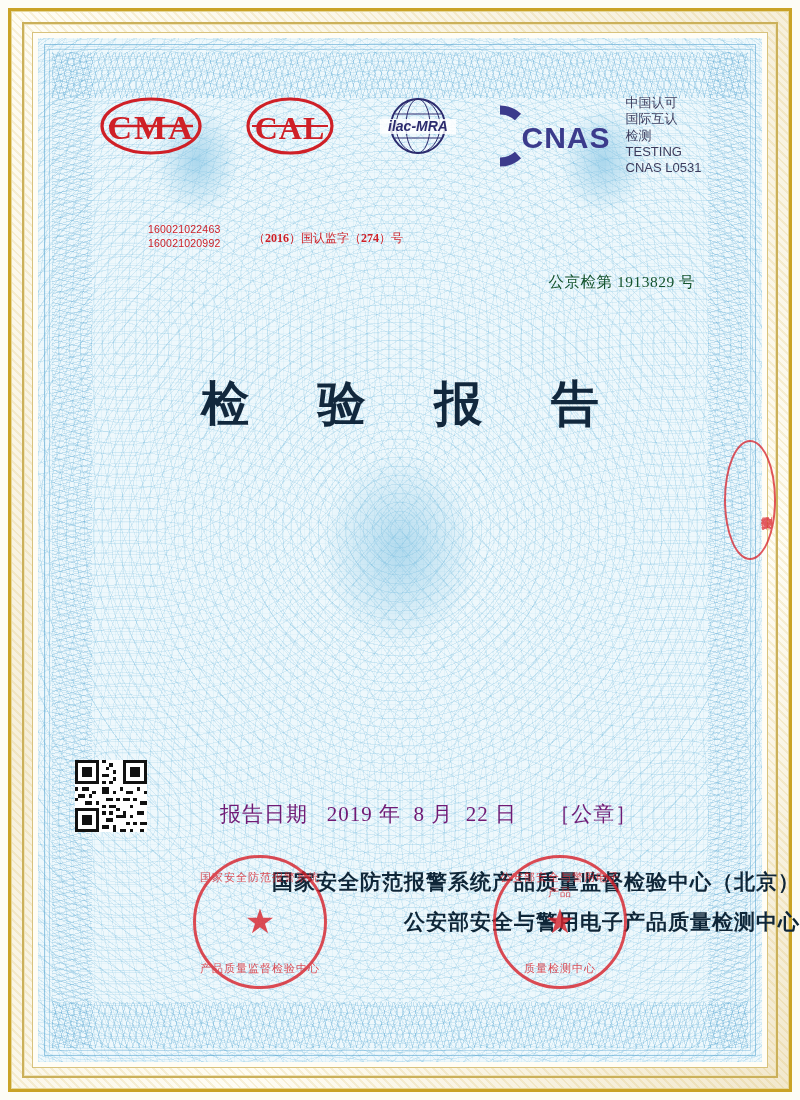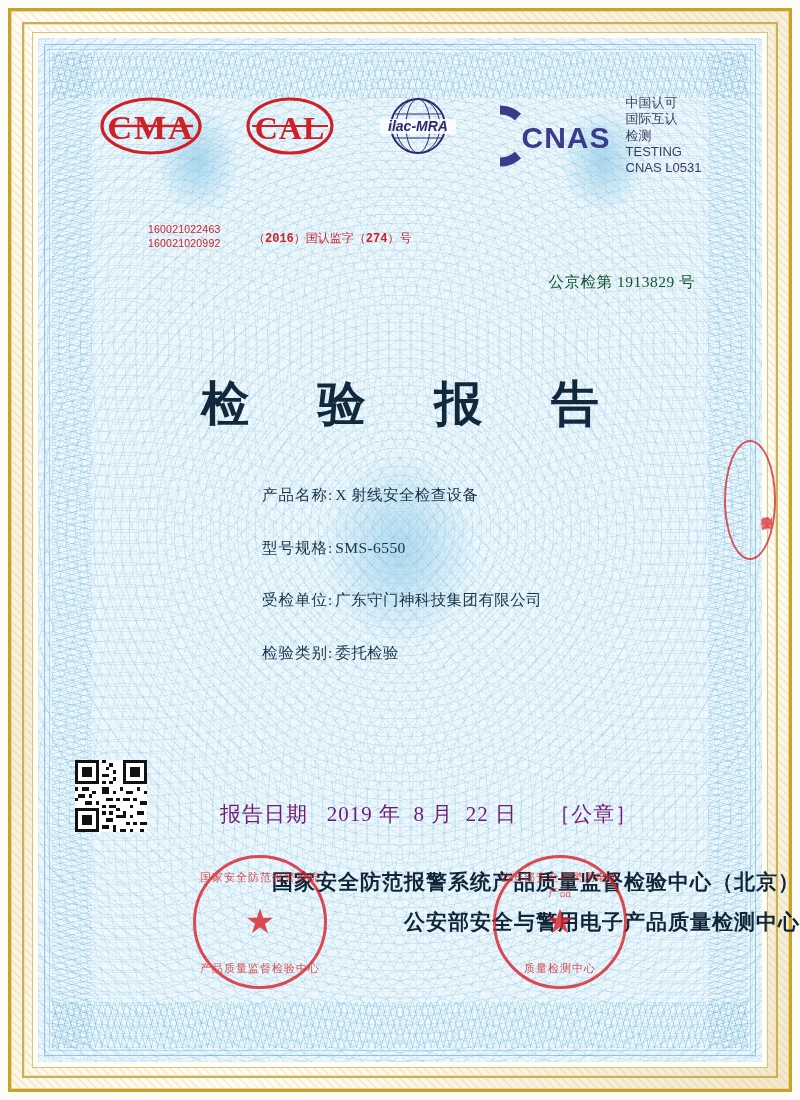--- a/index.html
+++ b/index.html
@@ -123,21 +123,21 @@
     font-family: "Liberation Sans", sans-serif;
     font-size: 10.5px;
     color: #cf2027;
     line-height: 1.35;
     letter-spacing: .2px;
   }
   .cal-code {
     position: absolute;
     left: 253px;
     top: 230px;
-    font-family: Liberation Mono, monospace;
+    font-family: Liberation Serif, serif;
     font-size: 12px;
     color: #cf2027;
     white-space: nowrap;
   }
   .cal-code b { font-weight: bold; }
 
   
   .report-no {
     position: absolute;
     right: 105px;
@@ -346,38 +346,20 @@
     <div>160021022463</div>
     <div>160021020992</div>
   </div>
 
   <div class="cal-code"><span>（</span><b>2016</b><span>）国认监字（</span><b>274</b><span>）号</span></div>
 
   <div class="report-no">公京检第 1913829 号</div>
 
   <div class="title">检 验 报 告</div>
 
-  <div class="fields">
-    <div class="field-row">
-      <span class="field-label">产品名称:</span>
-      <span class="field-value">X 射线安全检查设备</span>
-    </div>
-    <div class="field-row">
-      <span class="field-label">型号规格:</span>
-      <span class="field-value">SMS-6550</span>
-    </div>
-    <div class="field-row">
-      <span class="field-label">受检单位:</span>
-      <span class="field-value">广东守门神科技集团有限公司</span>
-    </div>
-    <div class="field-row">
-      <span class="field-label">检验类别:</span>
-      <span class="field-value">委托检验</span>
-    </div>
-  </div>
 
   <div class="qr">
     <svg width="72" height="72" viewBox="0 0 21 21" shape-rendering="crispEdges">
       <rect width="21" height="21" fill="#ffffff"></rect>
       <g fill="#111111">
         <rect x="0" y="0" width="7" height="1"></rect>
           <rect x="0" y="6" width="7" height="1"></rect>
         <rect x="0" y="0" width="1" height="7"></rect>
           <rect x="6" y="0" width="1" height="7"></rect>
         <rect x="2" y="2" width="3" height="3"></rect>

